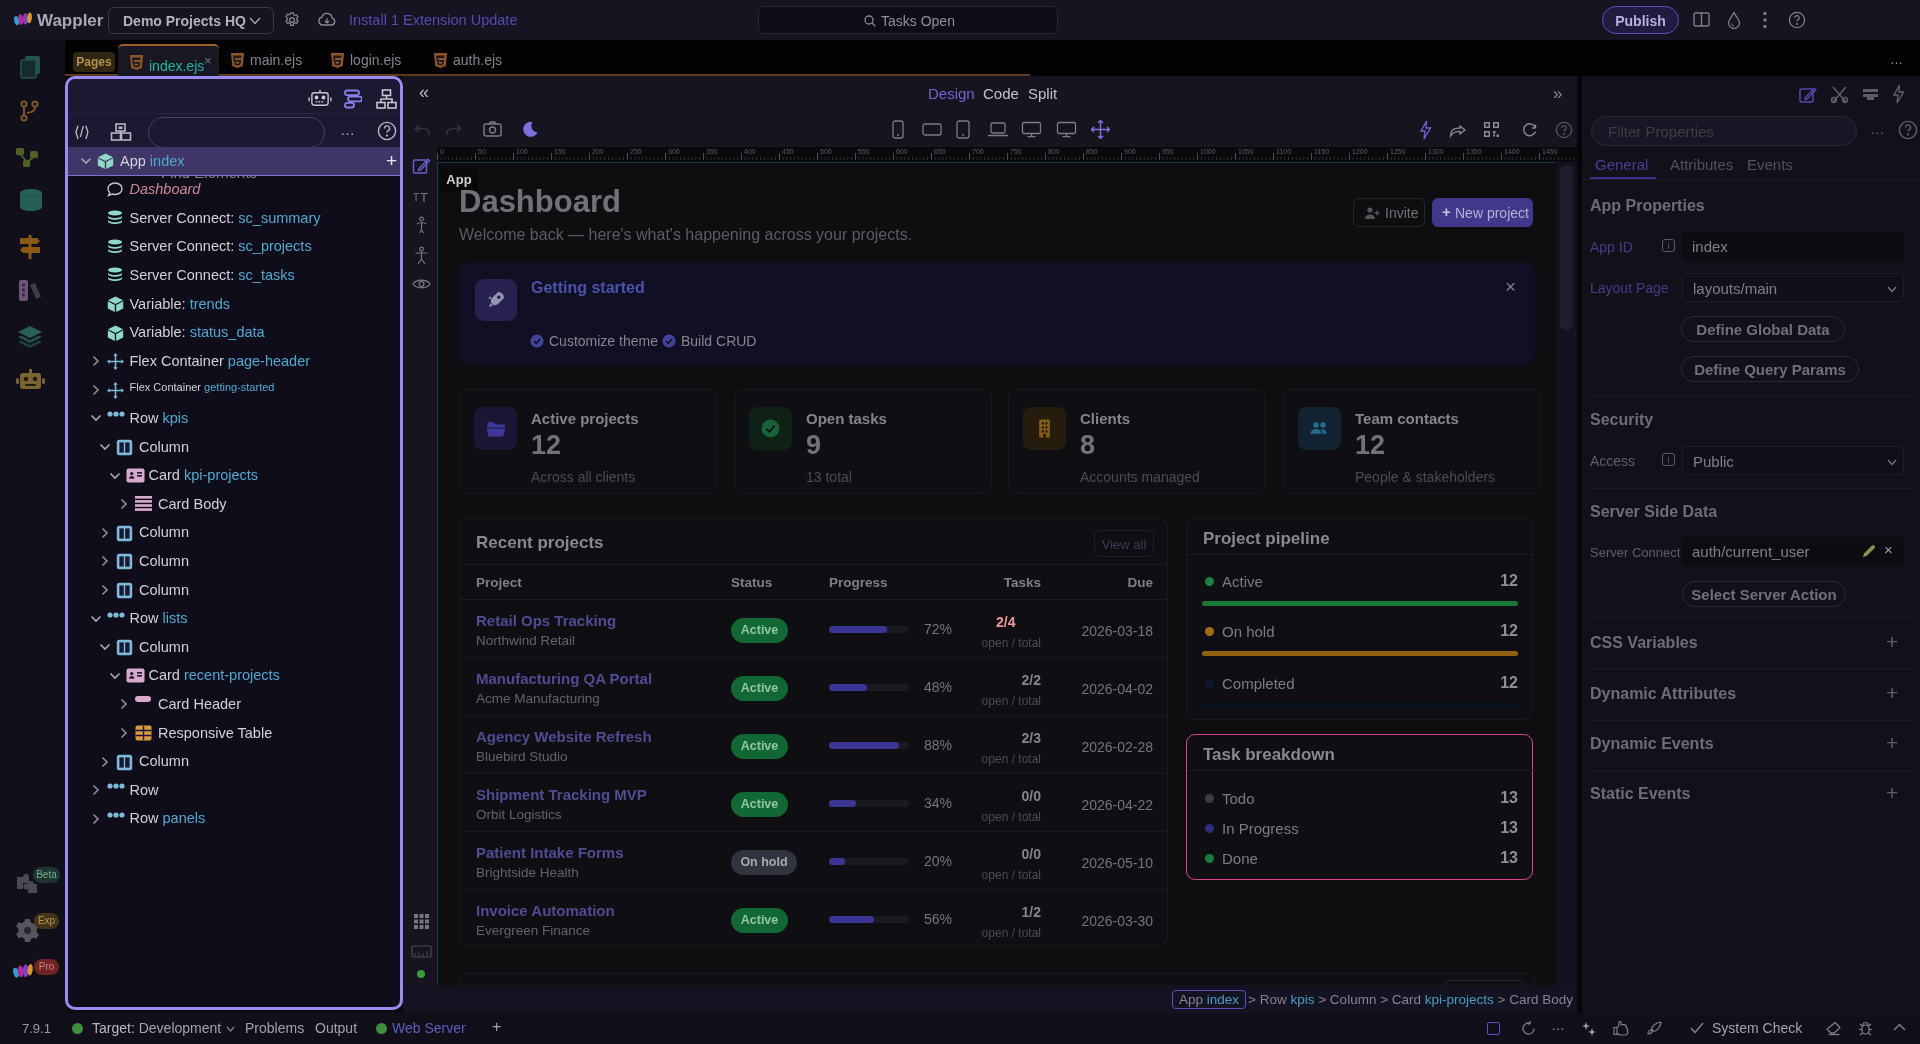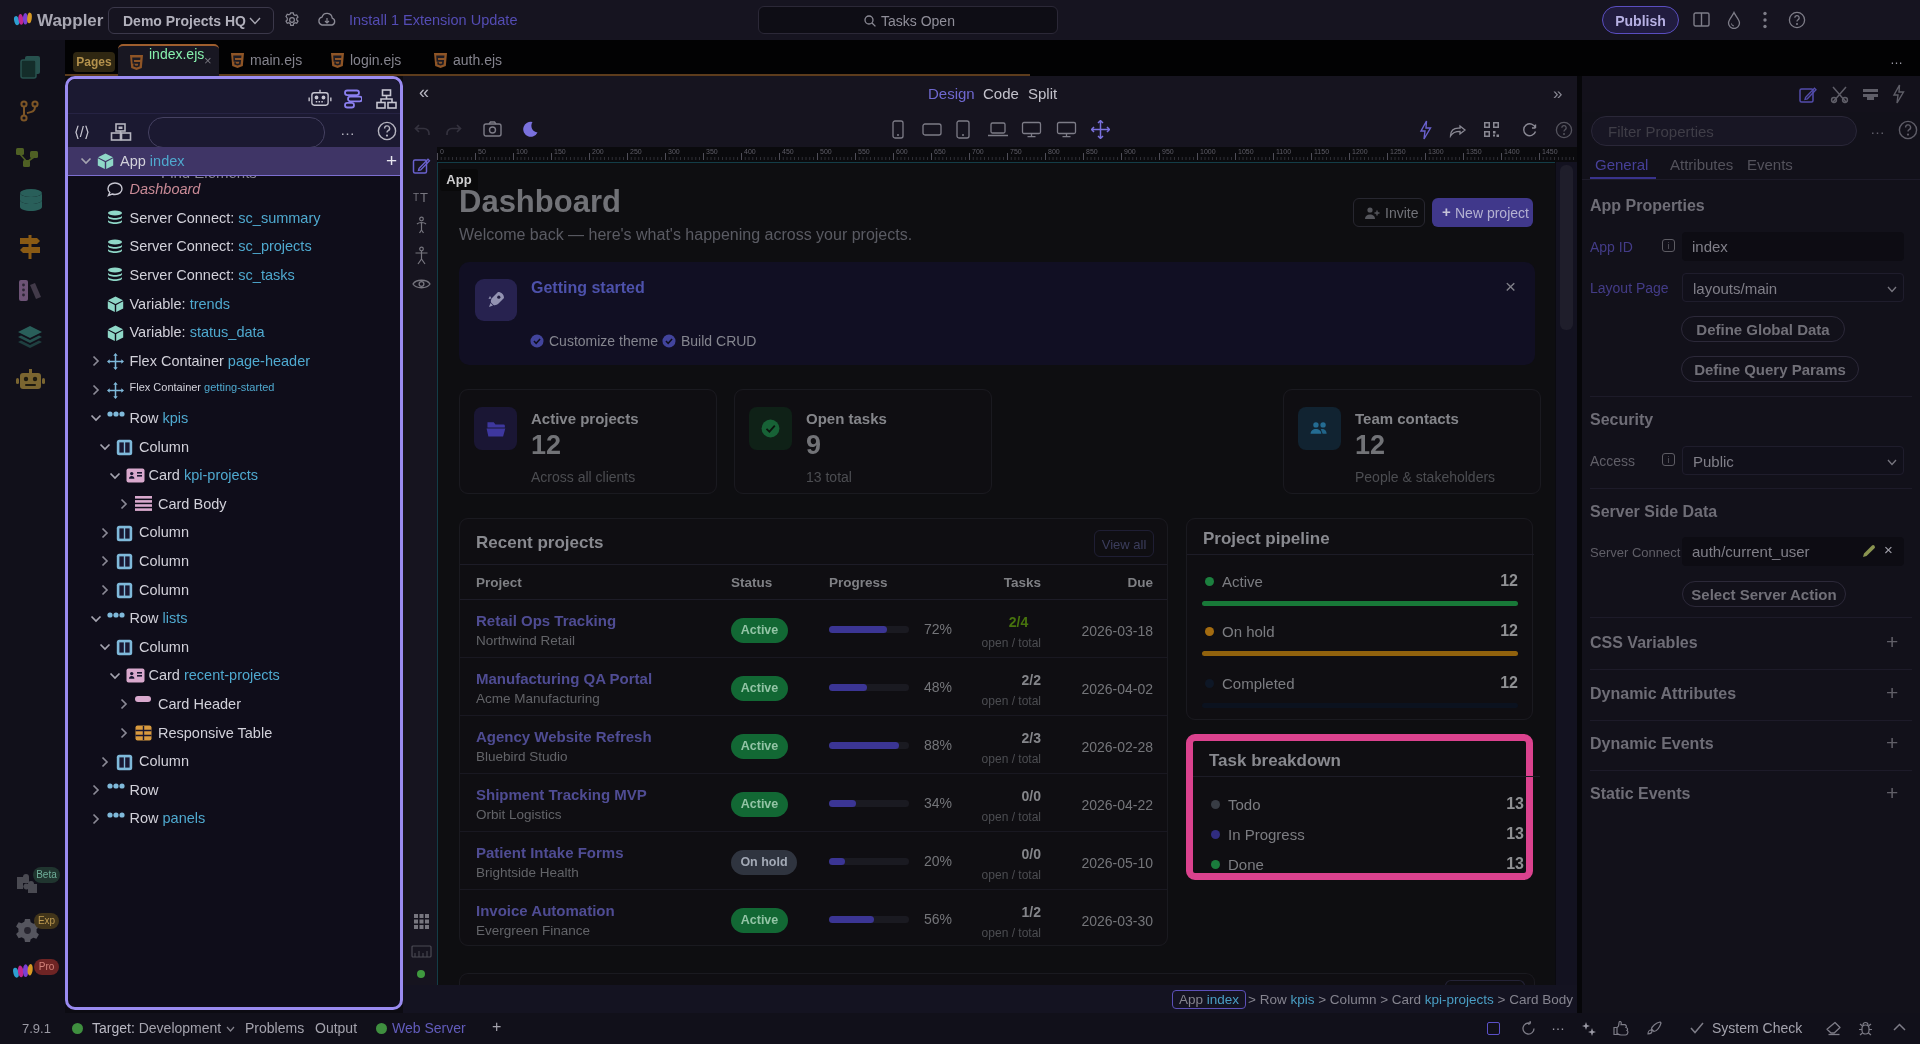--- a/index.html
+++ b/index.html
@@ -62,21 +62,21 @@
       <circle cx="9" cy="13" r="1" fill="#7e7d88"></circle>
     </svg>
 </div>
 <div class="abs" style="left:65px;top:40px;width:1855px;height:36px;background:#020203;border-bottom:2px solid #5d3c1c;"></div><div class="abs" style="left:1030px;top:74px;width:890px;height:2px;background:#020203;"></div><div class="abs" style="left:0px;top:40px;width:65px;height:36px;background:#11101a;"></div>
 <div class="abs" style="left:73px;top:52px;width:42px;height:20px;background:#2f2712;border-radius:4px;text-align:center;line-height:20px;font-size:12px;font-weight:bold;color:#b3914c;">Pages</div>
 <div class="abs" style="left:118px;top:44px;width:101px;height:32px;background:#181722;border-top:2px solid #9e5e2e;border-radius:5px 5px 0 0;">
   <svg class="abs" style="left:12px;top:9px" width="13" height="15" viewBox="0 0 13 15">
       <path d="M0 0 h13 l-1.2 13 L6.5 15 1.2 13Z" fill="#8f5526"></path>
       <path d="M6.5 2.5 h4 l-.3 2.6 H3.9 l.2 1.8 h6 l-.5 4.6 -3.1 1 -3.1-1 -.2-2.3 h1.7 l.1 1.2 1.5.4 1.5-.4 .2-1.7 H2.6 L2.2 2.5Z" fill="#1c1b24"></path>
     </svg>
-  <div class="abs" style="left:31px;top:0;font-size:14px;color:#86efac;">index.ejs</div>
+  <div class="abs" style="left:31px;top:12px;font-size:14px;color:#14b8a6;">index.ejs</div>
   <div class="abs" style="left:86px;top:7px;font-size:13px;color:#77767f;">×</div>
 </div>
 <svg class="abs" style="left:231px;top:53px" width="13" height="15" viewBox="0 0 13 15">
     <path d="M0 0 h13 l-1.2 13 L6.5 15 1.2 13Z" fill="#8f5526"></path>
     <path d="M6.5 2.5 h4 l-.3 2.6 H3.9 l.2 1.8 h6 l-.5 4.6 -3.1 1 -3.1-1 -.2-2.3 h1.7 l.1 1.2 1.5.4 1.5-.4 .2-1.7 H2.6 L2.2 2.5Z" fill="#1c1b24"></path>
   </svg><div class="abs" style="left:250px;top:52px;font-size:14px;color:#85848e;">main.ejs</div><svg class="abs" style="left:331px;top:53px" width="13" height="15" viewBox="0 0 13 15">
     <path d="M0 0 h13 l-1.2 13 L6.5 15 1.2 13Z" fill="#8f5526"></path>
     <path d="M6.5 2.5 h4 l-.3 2.6 H3.9 l.2 1.8 h6 l-.5 4.6 -3.1 1 -3.1-1 -.2-2.3 h1.7 l.1 1.2 1.5.4 1.5-.4 .2-1.7 H2.6 L2.2 2.5Z" fill="#1c1b24"></path>
   </svg><div class="abs" style="left:350px;top:52px;font-size:14px;color:#85848e;">login.ejs</div><svg class="abs" style="left:434px;top:53px" width="13" height="15" viewBox="0 0 13 15">
     <path d="M0 0 h13 l-1.2 13 L6.5 15 1.2 13Z" fill="#8f5526"></path>
@@ -679,20 +679,39 @@
   <div class="abs" style="left:14px;top:17px;width:43px;height:43px;background:#112419;border-radius:8px;">
         <svg class="abs" style="left:9px;top:9px" width="25" height="25" viewBox="0 0 28 28">
           <circle cx="14" cy="14" r="10" fill="#196a3b"></circle>
           <path d="M9.5 14.4 L12.8 17.6 L18.8 10.8" stroke="#0d1710" stroke-width="2" fill="none"></path>
         </svg>
       </div>
   <div class="abs" style="left:71px;top:20px;font-size:15px;font-weight:bold;color:#8f9095;">Open tasks</div>
   <div class="abs" style="left:71px;top:40px;font-size:27px;font-weight:bold;color:#7b7c81;">9</div>
   <div class="abs" style="left:71px;top:79px;font-size:14px;color:#525358;">13 total</div>
 </div>
+<div class="abs" style="left:571px;top:227px;width:258px;height:105px;background:#111014;border:1px solid #1d1c23;border-radius:9px;">
+  <div class="abs" style="left:14px;top:17px;width:43px;height:43px;background:#291f0e;border-radius:8px;">
+        <svg class="abs" style="left:9px;top:9px" width="25" height="25" viewBox="0 0 28 28">
+          <rect x="8" y="4" width="12" height="20" rx="1" fill="#8c6313"></rect>
+          <g fill="#221b0d">
+            <rect x="11" y="7" width="2.4" height="2.4"></rect>
+            <rect x="15" y="7" width="2.4" height="2.4"></rect>
+            <rect x="11" y="11.5" width="2.4" height="2.4"></rect>
+            <rect x="15" y="11.5" width="2.4" height="2.4"></rect>
+            <rect x="11" y="16" width="2.4" height="2.4"></rect>
+            <rect x="15" y="16" width="2.4" height="2.4"></rect>
+            <rect x="12.5" y="20" width="3" height="4"></rect>
+          </g>
+        </svg>
+      </div>
+  <div class="abs" style="left:71px;top:20px;font-size:15px;font-weight:bold;color:#8f9095;">Clients</div>
+  <div class="abs" style="left:71px;top:40px;font-size:27px;font-weight:bold;color:#7b7c81;">8</div>
+  <div class="abs" style="left:71px;top:79px;font-size:14px;color:#525358;">Accounts managed</div>
+</div>
 <div class="abs" style="left:846px;top:227px;width:258px;height:105px;background:#111014;border:1px solid #1d1c23;border-radius:9px;">
   <div class="abs" style="left:14px;top:17px;width:43px;height:43px;background:#132635;border-radius:8px;">
         <svg class="abs" style="left:9px;top:9px" width="25" height="25" viewBox="0 0 28 28">
           <g fill="#27759e">
             <circle cx="10" cy="10" r="3"></circle>
             <circle cx="18" cy="10" r="3"></circle>
             <path d="M4 20 c0-3.5 2.7-5.5 6-5.5 s6 2 6 5.5Z"></path>
             <path d="M15.5 14.8 c3-1 6.5.8 6.5 5.2 h-4.5" opacity=".9"></path>
           </g>
         </svg>
@@ -711,21 +730,21 @@
       <div class="abs" style="left:536px;top:56px;width:45px;text-align:right;font-size:13.5px;font-weight:bold;color:#898a8f;">Tasks</div>
       <div class="abs" style="left:633px;top:56px;width:60px;text-align:right;font-size:13.5px;font-weight:bold;color:#898a8f;">Due</div>
       <div class="abs" style="left:0;top:80px;width:709px;height:1px;background:#201f2a;"></div>
       <div class="abs" style="left:16px;top:93px;font-size:15px;font-weight:bold;color:#55529f;">Retail Ops Tracking</div>
       <div class="abs" style="left:16px;top:114px;font-size:13.5px;color:#6b6c71;">Northwind Retail</div>
       <div class="abs" style="left:271px;top:99px;width:57px;height:25px;background:#147039;border-radius:13px;text-align:center;line-height:25px;font-size:12.5px;font-weight:bold;color:#9ed3b2;">Active</div>
       <div class="abs" style="left:369px;top:107px;width:80px;height:7px;background:#1d1c24;border-radius:4px;">
         <div style="width:72%;height:7px;background:#403aa0;border-radius:4px;"></div>
       </div>
       <div class="abs" style="left:464px;top:102px;font-size:14px;color:#7d7e83;">72%</div>
-      <div class="abs" style="left:536px;top:95px;width:45px;text-align:center;font-size:14px;font-weight:bold;color:#4d7c0f;">2/4</div>
+      <div class="abs" style="left:536px;top:95px;width:45px;text-align:left;font-size:14px;font-weight:bold;color:#fca5a5;">2/4</div>
       <div class="abs" style="left:506px;top:117px;width:75px;text-align:right;font-size:12px;color:#525358;white-space:nowrap;">open / total</div>
       <div class="abs" style="left:613px;top:104px;width:80px;text-align:right;font-size:14px;color:#7d7e83;">2026-03-18</div>
       <div class="abs" style="left:0;top:138px;width:709px;height:1px;background:#1b1a24;"></div>
       <div class="abs" style="left:16px;top:151px;font-size:15px;font-weight:bold;color:#55529f;">Manufacturing QA Portal</div>
       <div class="abs" style="left:16px;top:172px;font-size:13.5px;color:#6b6c71;">Acme Manufacturing</div>
       <div class="abs" style="left:271px;top:157px;width:57px;height:25px;background:#147039;border-radius:13px;text-align:center;line-height:25px;font-size:12.5px;font-weight:bold;color:#9ed3b2;">Active</div>
       <div class="abs" style="left:369px;top:165px;width:80px;height:7px;background:#1d1c24;border-radius:4px;">
         <div style="width:48%;height:7px;background:#403aa0;border-radius:4px;"></div>
       </div>
       <div class="abs" style="left:464px;top:160px;font-size:14px;color:#7d7e83;">48%</div>
@@ -786,21 +805,21 @@
       <div class="abs" style="left:15px;top:82px;width:316px;height:5px;border-radius:3px;background:#1a833d;"></div>
       <div class="abs" style="left:18px;top:108px;width:9px;height:9px;border-radius:5px;background:#b07412;"></div>
       <div class="abs" style="left:35px;top:104px;font-size:15px;color:#85868b;">On hold</div>
       <div class="abs" style="left:291px;top:103px;width:40px;text-align:right;font-size:16px;font-weight:bold;color:#9a9b9f;">12</div>
       <div class="abs" style="left:15px;top:132px;width:316px;height:5px;border-radius:3px;background:#9c6a0e;"></div>
       <div class="abs" style="left:18px;top:160px;width:9px;height:9px;border-radius:5px;background:#101929;"></div>
       <div class="abs" style="left:35px;top:156px;font-size:15px;color:#85868b;">Completed</div>
       <div class="abs" style="left:291px;top:155px;width:40px;text-align:right;font-size:16px;font-weight:bold;color:#9a9b9f;">12</div>
       <div class="abs" style="left:15px;top:184px;width:316px;height:5px;border-radius:3px;background:#0c1422;"></div>
     </div>
-    <div class="abs" style="left:749px;top:572px;width:347px;height:146px;background:#111014;border:7px solid #ec4899;border-radius:9px;">
+    <div class="abs" style="left:749px;top:572px;width:347px;height:146px;background:#111014;border:1px solid #ec4899;border-radius:9px;">
       <div class="abs" style="left:16px;top:10px;font-size:17px;font-weight:bold;color:#93949a;">Task breakdown</div>
       <div class="abs" style="left:0;top:35px;width:347px;height:1px;background:#201f2a;"></div>
       <div class="abs" style="left:18px;top:59px;width:9px;height:9px;border-radius:5px;background:#3d414a;"></div>
       <div class="abs" style="left:35px;top:55px;font-size:15px;color:#85868b;">Todo</div>
       <div class="abs" style="left:291px;top:54px;width:40px;text-align:right;font-size:16px;font-weight:bold;color:#9a9b9f;">13</div>
       <div class="abs" style="left:18px;top:89px;width:9px;height:9px;border-radius:5px;background:#34308a;"></div>
       <div class="abs" style="left:35px;top:85px;font-size:15px;color:#85868b;">In Progress</div>
       <div class="abs" style="left:291px;top:84px;width:40px;text-align:right;font-size:16px;font-weight:bold;color:#9a9b9f;">13</div>
       <div class="abs" style="left:18px;top:119px;width:9px;height:9px;border-radius:5px;background:#1d8541;"></div>
       <div class="abs" style="left:35px;top:115px;font-size:15px;color:#85868b;">Done</div>

